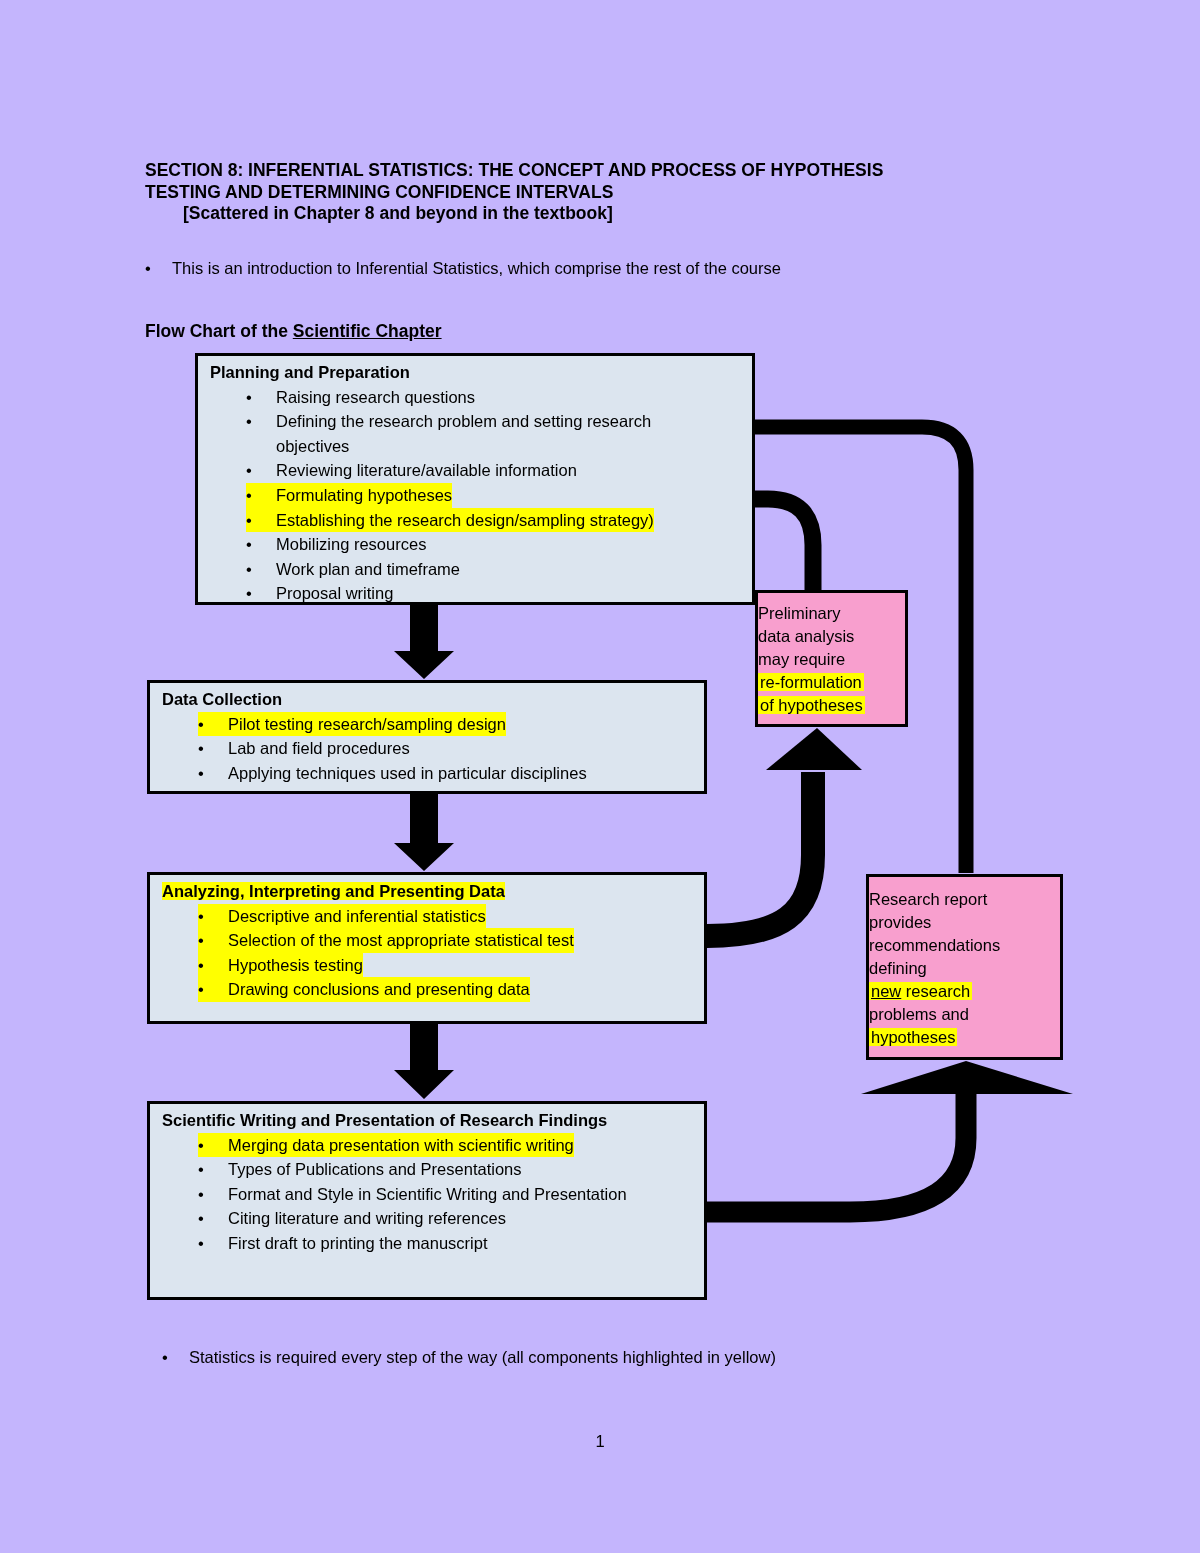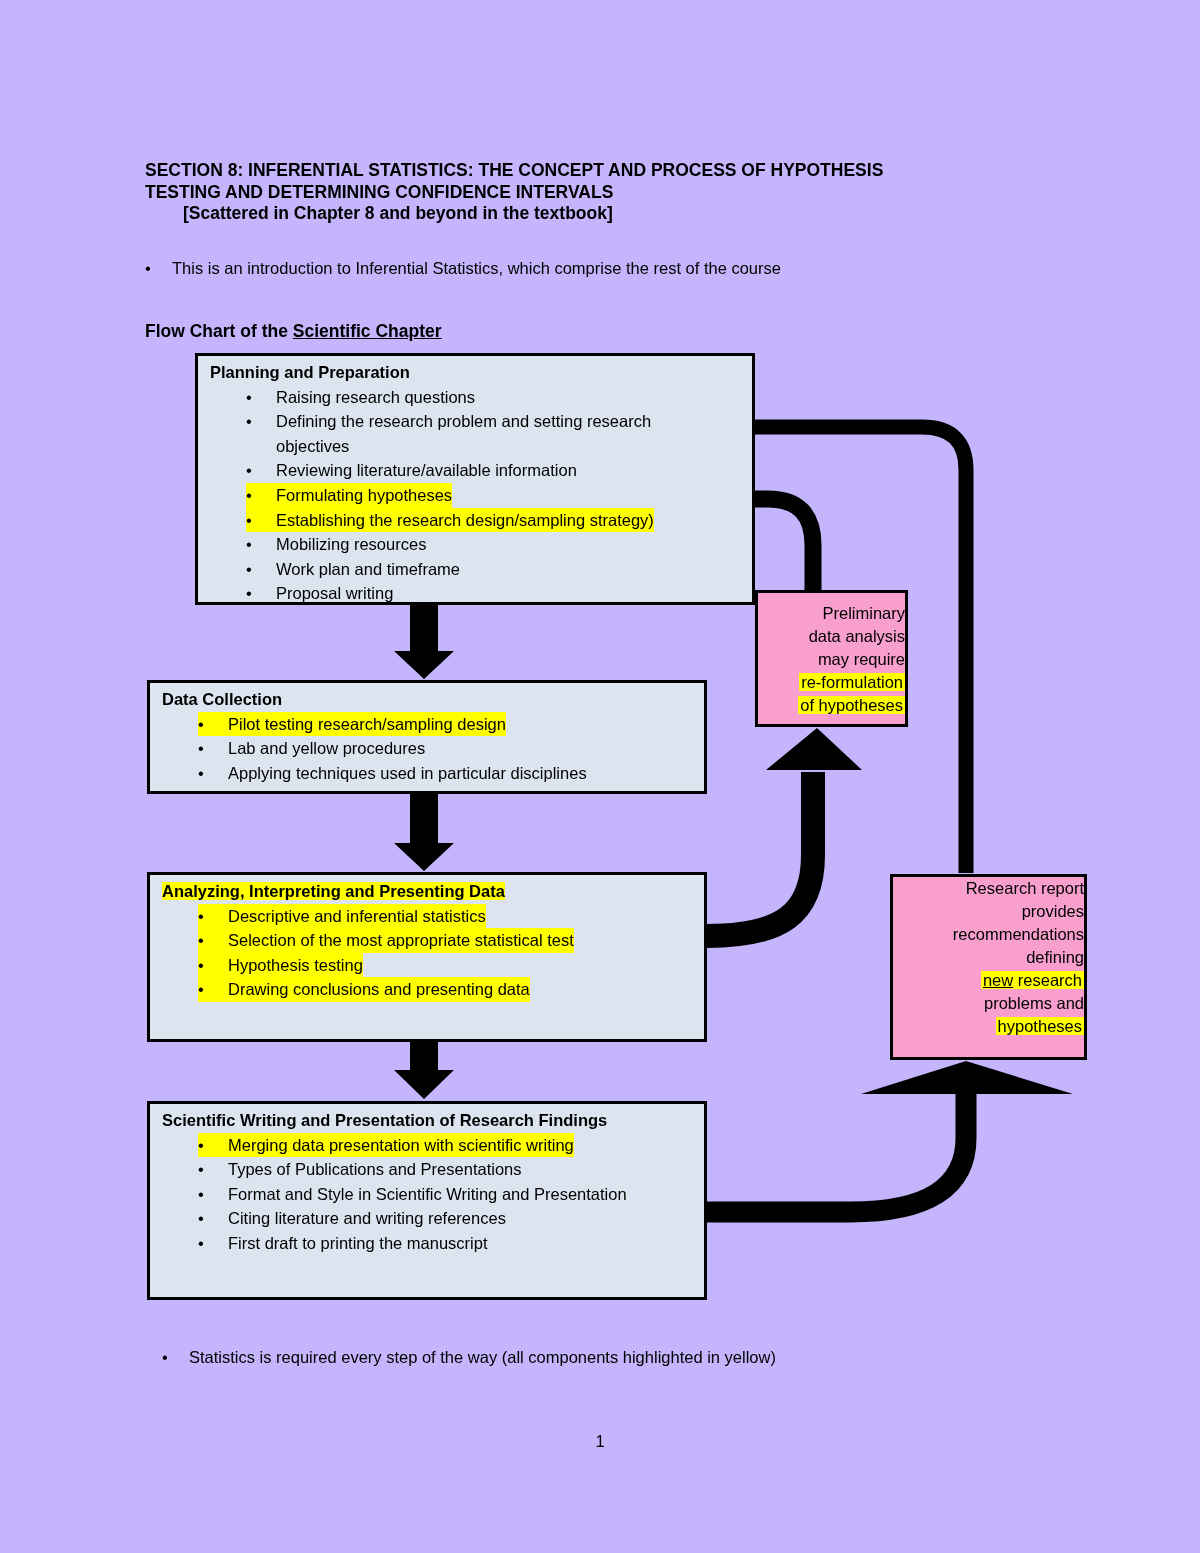--- a/index.html
+++ b/index.html
@@ -15,33 +15,33 @@
   .intro-bullet{position:absolute;left:145px;top:257px;width:960px;z-index:2;}
   .footer-bullet{position:absolute;left:162px;top:1346px;width:960px;z-index:2;}
 
   .flow-heading{position:absolute;left:145px;top:321px;font-size:17.5px;font-weight:bold;z-index:2;}
   .u{text-decoration:underline;}
 
   .fbox{position:absolute;left:147px;width:560px;background:#dce5ef;border:3px solid #000;
         box-sizing:border-box;padding:4px 8px 0 12px;font-size:16.5px;line-height:24.6px;z-index:2;}
   .box1{top:353px;height:252px;margin-left:48px;}
   .box2{top:680px;height:114px;}
-  .box3{top:872px;height:170px;}
+  .box3{top:872px;height:152px;}
   .box4{top:1101px;height:199px;}
   .box-title{font-weight:bold;}
   .box4 .box-title{max-width:480px;}
   .item{display:flex;}
   .item .b{margin-left:36px;width:30px;flex:none;}
   .item .t{max-width:415px;}
   .hl{background:#ffff00;}
 
   .note{position:absolute;background:#f89fce;border:3px solid #000;box-sizing:border-box;
-        text-align:right;font-size:16.5px;line-height:23px;z-index:2;}
+        text-align:left;font-size:16.5px;line-height:23px;z-index:2;}
   .note1{left:755px;top:590px;width:153px;height:137px;padding-top:9px;}
-  .note2{left:866px;top:874px;width:197px;height:186px;margin-left:24px;}
+  .note2{left:866px;top:874px;width:197px;height:186px;padding-top:11px;}
   .note .hl{padding:0 2px;}
 
   .pagenum{position:absolute;left:0;top:1432px;width:1200px;text-align:center;font-size:16.5px;z-index:2;}
 </style>
 </head>
 <body>
 
 <div class="page">
 
   <svg class="arrows-svg" width="1200" height="1553" viewBox="0 0 1200 1553">
@@ -115,21 +115,21 @@
   </div>
 
   <div class="fbox box2">
     <div class="box-title">Data Collection</div>
     <div class="item">
         <span class="b hl">•</span>
         <span class="t hl">Pilot testing research/sampling design</span>
       </div>
     <div class="item">
         <span class="b">•</span>
-        <span class="t">Lab and yellow procedures</span>
+        <span class="t">Lab and field procedures</span>
       </div>
     <div class="item">
         <span class="b">•</span>
         <span class="t">Applying techniques used in particular disciplines</span>
       </div>
   </div>
 
   <div class="fbox box3">
     <div class="box-title"><span class="hl">Analyzing, Interpreting and Presenting Data</span></div>
     <div class="item">

